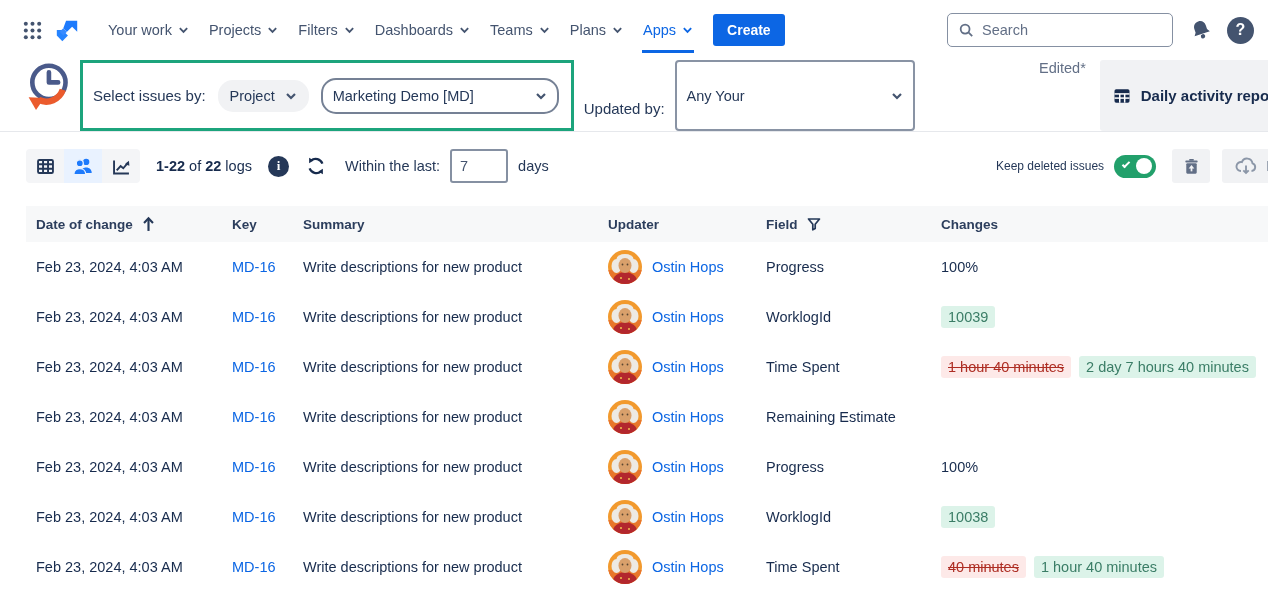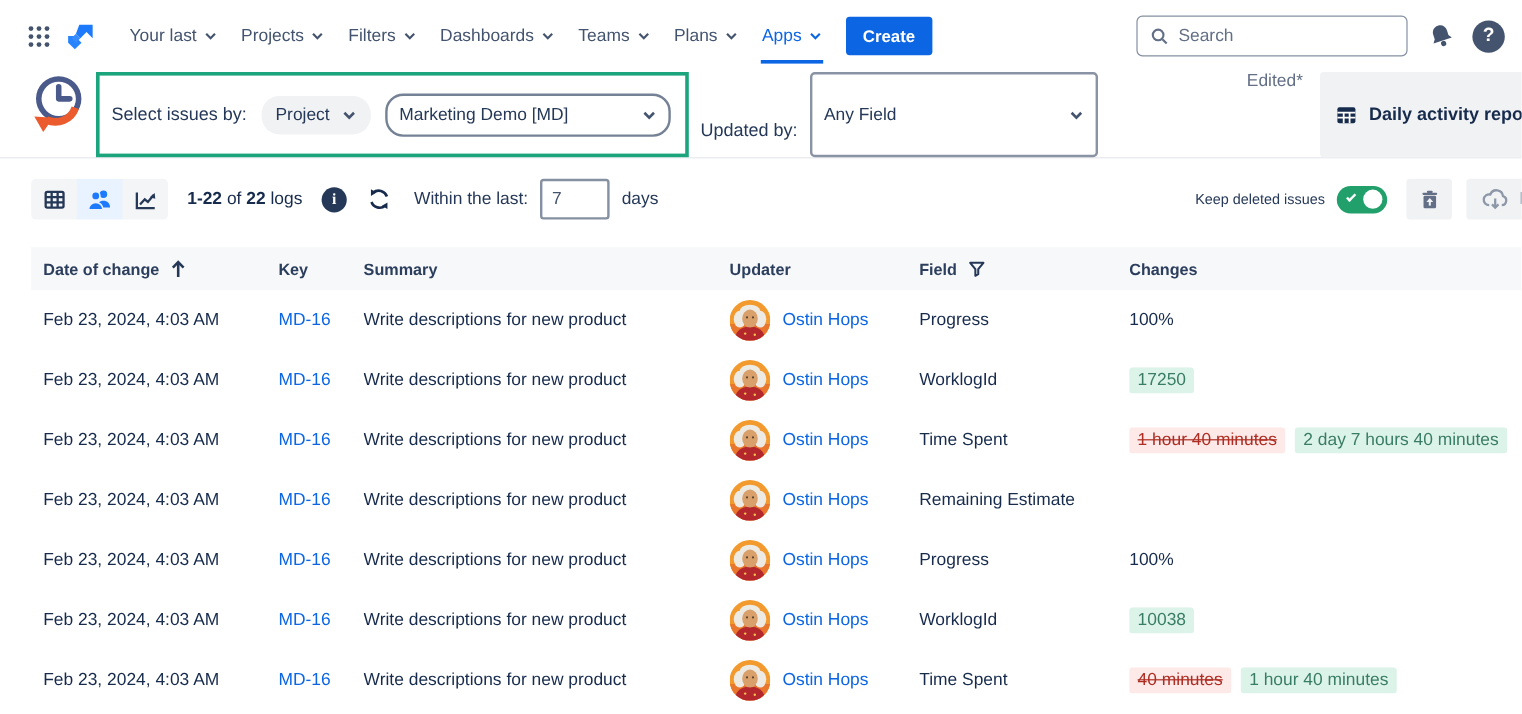--- a/index.html
+++ b/index.html
@@ -121,21 +121,21 @@
     <span class="jira-logo">
       <svg width="26" height="26" viewBox="0 0 28 28">
         <g fill="#1D7AFC">
             <polygon points="13,4 25,4 25,16 19.5,10.5 14,16 10,12"></polygon>
         <polygon points="3,14 9,14 15,20 9,26 3,20" fill="#2684FF"></polygon>
         <polygon points="10,12 14,16 10,20 6,16" fill="#388BFF"></polygon>
           </g>
       </svg>
     </span>
     <span class="nav-item">
-      <span>Your last</span>
+      <span>Your work</span>
       <span class="chev">
           <svg width="11" height="8" viewBox="0 0 12 8" fill="none" stroke="currentColor" stroke-width="2">
             <path d="M2 2 L6 6 L10 2"></path>
           </svg>
         </span>
     </span>
     <span class="nav-item">
       <span>Projects</span>
       <span class="chev">
           <svg width="11" height="8" viewBox="0 0 12 8" fill="none" stroke="currentColor" stroke-width="2">
@@ -227,21 +227,21 @@
         <span>Marketing Demo [MD]</span>
         <span class="chev" style="display:flex">
             <svg width="12" height="8" viewBox="0 0 12 8" fill="none" stroke="#44546F" stroke-width="2.2">
               <path d="M2 2 L6 6 L10 2"></path>
             </svg>
           </span>
       </span>
     </div>
     <span class="flabel updated-label">Updated by:</span>
     <span class="sel sel-white sel-user" style="margin-left:10px">
-      <span>Any Field</span>
+      <span>Any Your</span>
       <span class="chev" style="display:flex">
           <svg width="12" height="8" viewBox="0 0 12 8" fill="none" stroke="#44546F" stroke-width="2.2">
             <path d="M2 2 L6 6 L10 2"></path>
           </svg>
         </span>
     </span>
     <span class="edited">Edited*</span>
     <button class="report-btn">
       <span style="display:flex">
         <svg width="20" height="20" viewBox="0 0 24 24">
@@ -419,21 +419,21 @@
                 <ellipse cx="8.5" cy="16" rx="5" ry="7" fill="#EDEAE4"></ellipse>
                 <ellipse cx="25.5" cy="16" rx="5" ry="7" fill="#EDEAE4"></ellipse>
                 <ellipse cx="17" cy="9" rx="8.5" ry="5" fill="#EDEAE4"></ellipse>
                 <ellipse cx="17" cy="15.5" rx="6.5" ry="7.5" fill="#D9A06B"></ellipse>
                 <circle cx="14.5" cy="14.5" r="0.9" fill="#5A4632"></circle>
                 <circle cx="19.5" cy="14.5" r="0.9" fill="#5A4632"></circle>
               </svg></span>
             <span class="ulink">Ostin Hops</span>
           </div>
           <div class="cell field">WorklogId</div>
-          <div class="cell changes"><span class="chip chip-added">17250</span></div>
+          <div class="cell changes"><span class="chip chip-added">10039</span></div>
         </div>
         <div class="trow">
           <div class="cell date">Feb 23, 2024, 4:03 AM</div>
           <div class="cell key">MD-16</div>
           <div class="cell summary">Write descriptions for new product</div>
           <div class="cell updater">
             <span class="avatar"><svg width="34" height="34" viewBox="0 0 34 34">
                 <rect width="34" height="34" fill="#F29A2E"></rect>
                 <rect y="20" width="34" height="14" fill="#E8762C"></rect>
                 <ellipse cx="17" cy="31" rx="12" ry="9" fill="#B3272D"></ellipse>

